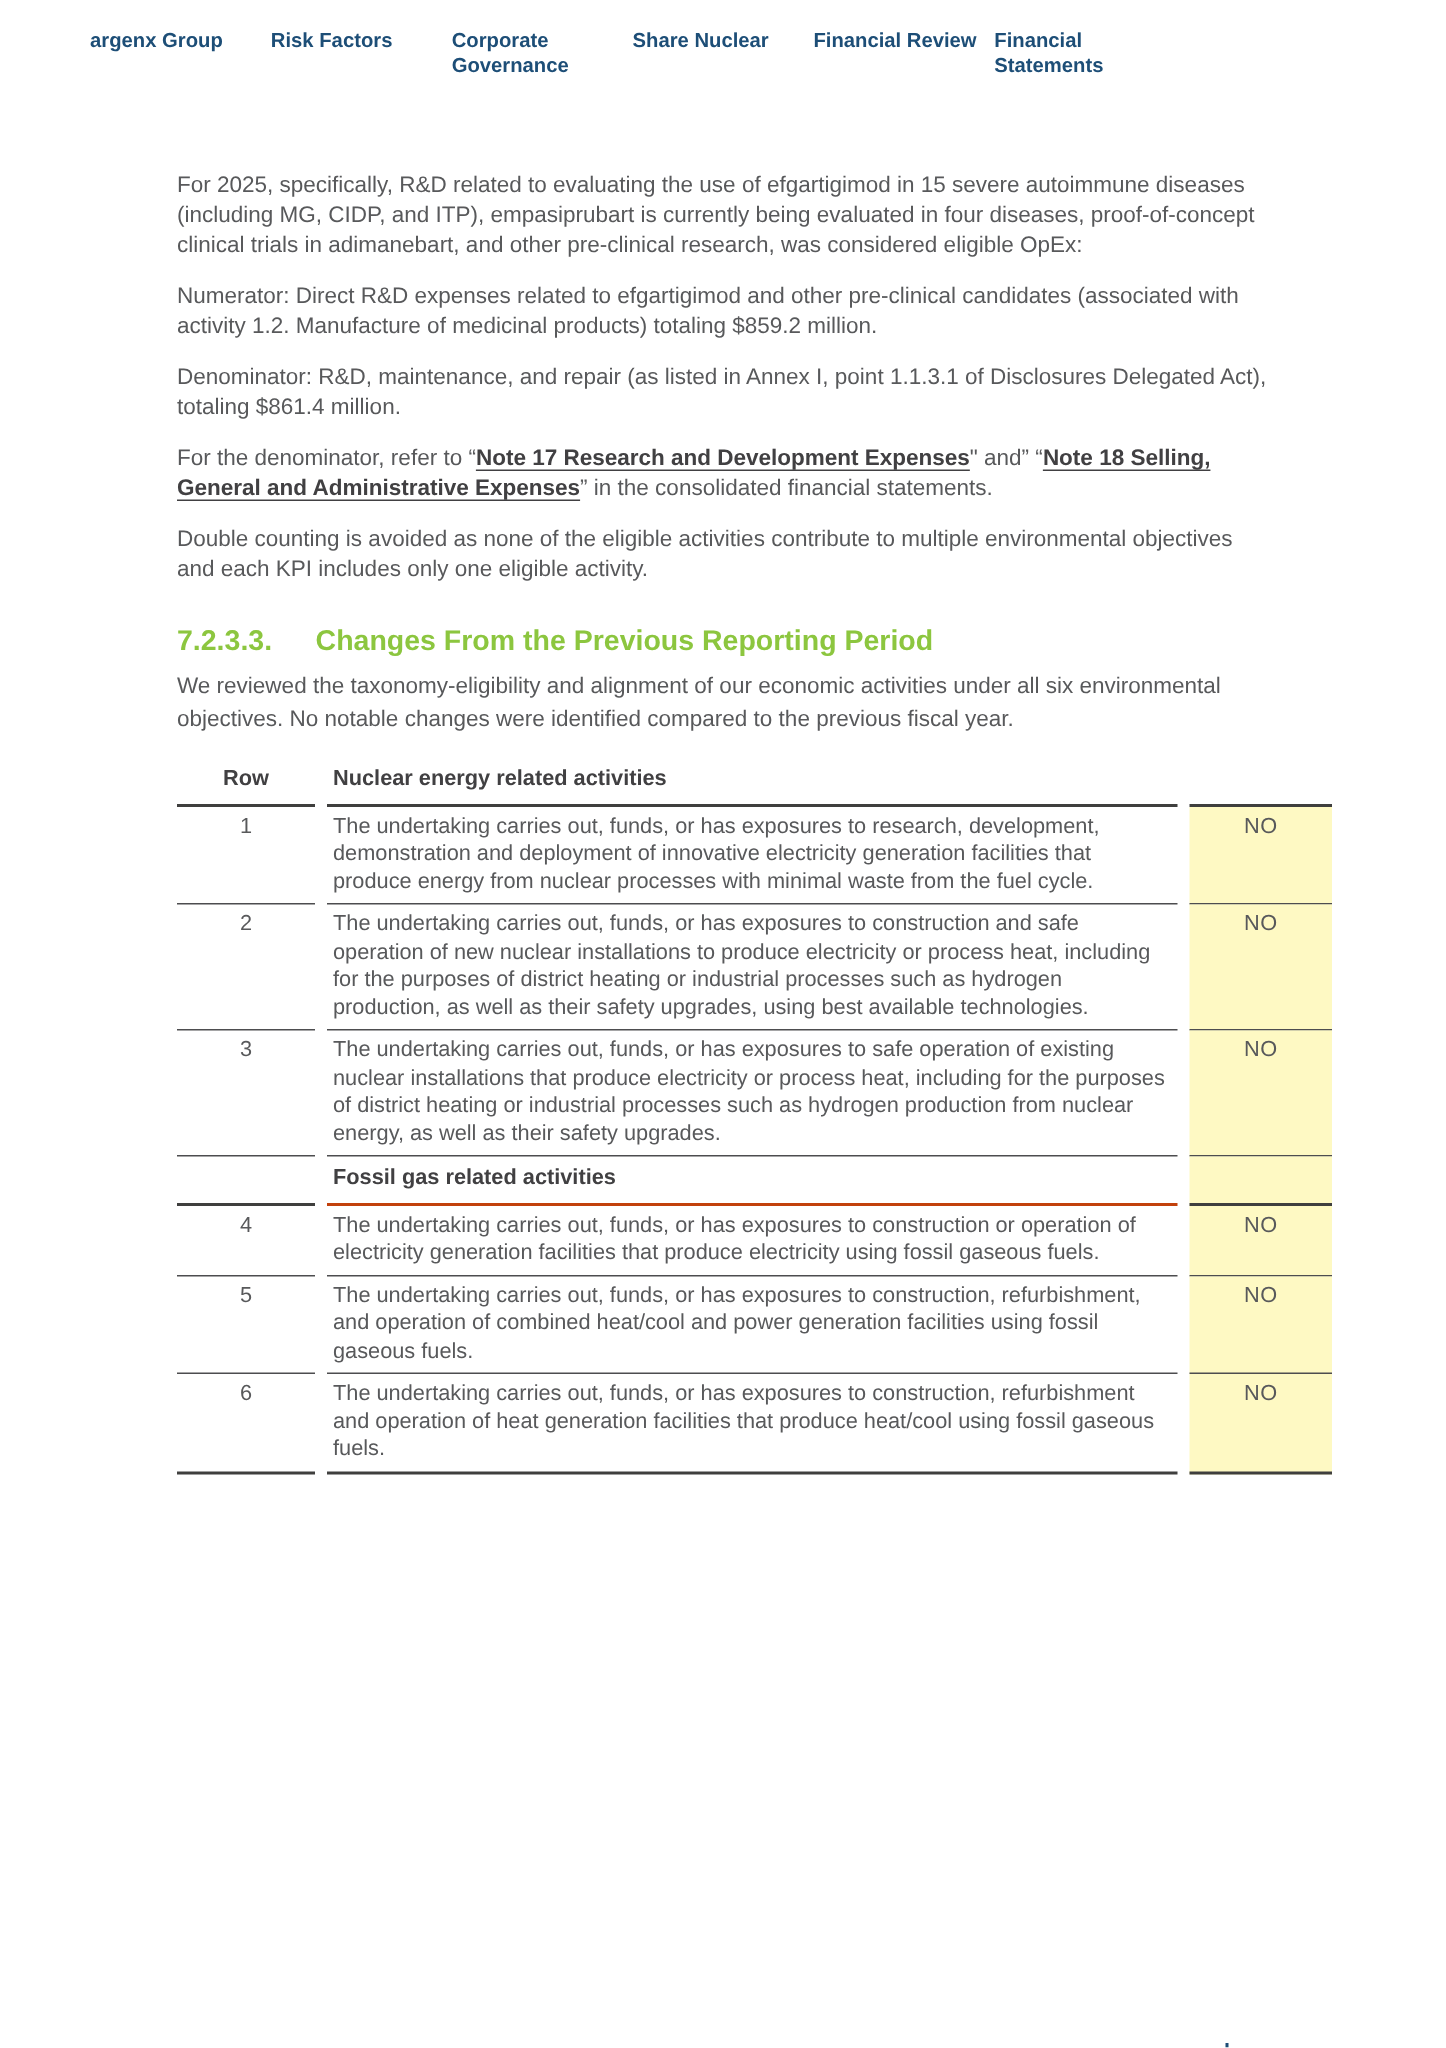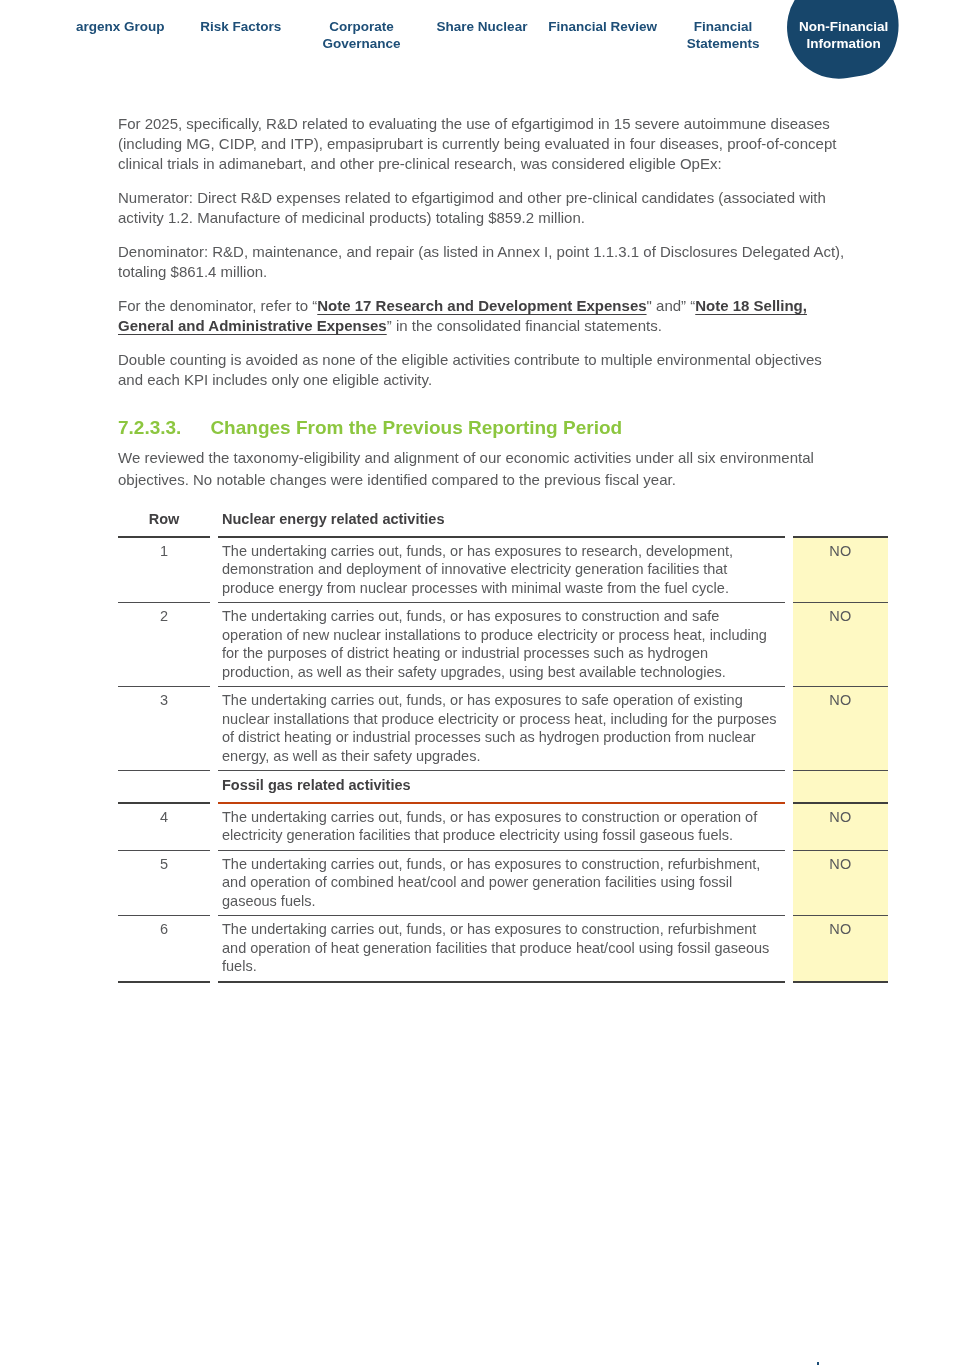--- a/index.html
+++ b/index.html
@@ -18,21 +18,20 @@
   .topnav {
     position: absolute;
     left: 60px; top: 0;
     width: 844px; height: 90px;
     display: grid;
     grid-template-columns: repeat(7, 1fr);
   }
   .nav-item {
     position: relative;
     padding-top: 18px;
-    text-align: center;
     font-size: 13.5px;
     font-weight: 700;
     line-height: 17px;
     color: #1D4E77;
     cursor: pointer;
   }
   .nav-item .nav-label { position: relative; z-index: 2; display: inline-block; max-width: 110px; }
   .nav-item.active { color: #ffffff; }
   .nav-blob {
     position: absolute;
@@ -182,24 +181,20 @@
       <span class="nav-label">Corporate Governance</span>
     </div>
     <div class="nav-item">
       <span class="nav-label">Share Nuclear</span>
     </div>
     <div class="nav-item">
       <span class="nav-label">Financial Review</span>
     </div>
     <div class="nav-item">
       <span class="nav-label">Financial Statements</span>
-    </div>
-    <div class="nav-item active">
-      <span class="nav-blob"></span>
-      <span class="nav-label">Non-Financial Information</span>
     </div>
   </div>
 
   <div class="content">
 
     <p class="para">For 2025, specifically, R&amp;D related to evaluating the use of efgartigimod in 15 severe autoimmune diseases (including MG, CIDP, and ITP), empasiprubart is currently being evaluated in four diseases, proof-of-concept clinical trials in adimanebart, and other pre-clinical research, was considered eligible OpEx:</p>
 
     <p class="para">Numerator: Direct R&amp;D expenses related to efgartigimod and other pre-clinical candidates (associated with activity 1.2. Manufacture of medicinal products) totaling $859.2 million.</p>
 
     <p class="para">Denominator: R&amp;D, maintenance, and repair (as listed in Annex I, point 1.1.3.1 of Disclosures Delegated Act), totaling $861.4 million.</p>

